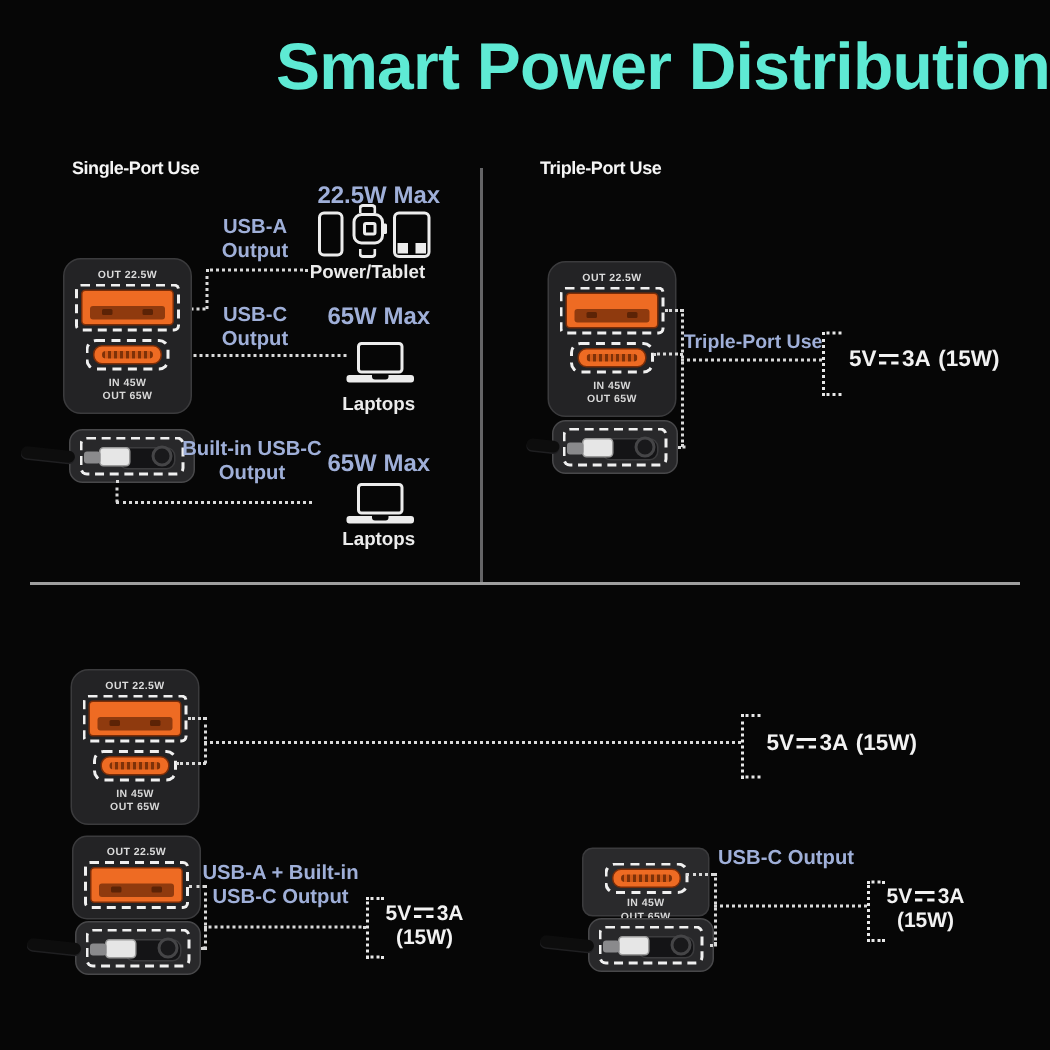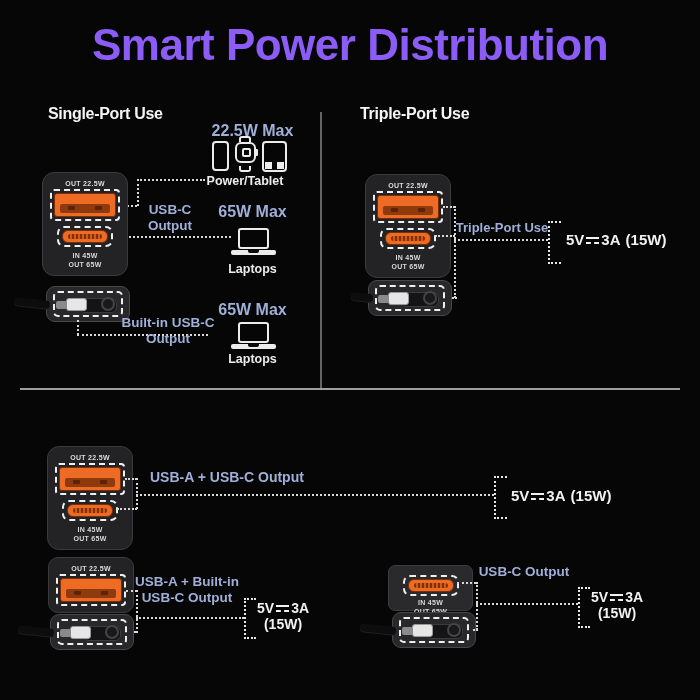--- a/index.html
+++ b/index.html
@@ -1,22 +1,22 @@
 <!DOCTYPE html>
 <html><head>
 <meta charset="utf-8">
 <style>
   html,body{margin:0;padding:0;background:#000;}
   #canvas{position:relative;width:700px;height:700px;background:#060606;overflow:hidden;
           font-family:"Liberation Sans","DejaVu Sans",sans-serif;-webkit-font-smoothing:antialiased;}
   .abs{position:absolute;}
 
   
-  .title{top:20px;left:0;width:700px;text-align:center;color:#8b5cf6;font-size:44px;font-weight:bold;letter-spacing:-0.5px;}
-  .heading{color:#f5f5f5;font-size:16px;font-weight:bold;letter-spacing:-0.3px;}
+  .title{top:20px;left:0;width:700px;text-align:right;color:#5eead4;font-size:44px;font-weight:bold;letter-spacing:-0.5px;}
+  .heading{color:#f5f5f5;font-size:12px;font-weight:bold;letter-spacing:-0.3px;}
   .blue{color:#9fafd8;font-weight:bold;}
   .maxlbl{font-size:16px;text-align:center;}
   .portlbl{font-size:13.5px;line-height:16px;text-align:center;}
   .whitelbl{color:#ececec;font-weight:bold;font-size:12.5px;text-align:center;}
   .rating{color:#f2f2f2;font-weight:bold;font-size:15px;white-space:nowrap;}
   .rating.small{font-size:14px;line-height:16px;}
   .rating .watts{margin-left:5px;}
   .dc-icon{display:inline-block;position:relative;width:13px;height:10px;margin:0 2px;}
   .dc-icon::before{content:"";position:absolute;top:2px;left:0;right:0;border-top:2.5px solid #f2f2f2;}
   .dc-icon::after{content:"";position:absolute;top:7px;left:0;right:0;border-top:2.5px dashed #f2f2f2;}
@@ -90,20 +90,21 @@
   <div class="abs icon-watch" style="left:234px;top:136px;">
     <div class="watch-band-top"></div>
     <div class="watch-body"></div>
     <div class="watch-screen"></div>
     <div class="watch-crown"></div>
     <div class="watch-band-bot"></div>
   </div>
   <div class="abs icon-tablet" style="left:262px;top:141px;"></div>
   <div class="abs whitelbl" style="left:200px;top:174px;width:90px;">Power/Tablet</div>
 
+  <div class="abs blue portlbl" style="left:130px;top:143px;width:80px;">USB-A Output</div>
 
   <div class="abs dh" style="left:137px;top:179px;width:68px;"></div>
   <div class="abs dv" style="left:137px;top:179px;height:27px;"></div>
   <div class="abs dh" style="left:120px;top:205px;width:17px;"></div>
 
   <div class="abs blue portlbl" style="left:130px;top:202px;width:80px;">USB-C Output</div>
   <div class="abs blue maxlbl" style="left:205px;top:203px;width:95px;">65W Max</div>
   <div class="abs dh" style="left:112px;top:236px;width:119px;"></div>
 
   <div class="abs icon-laptop" style="left:231px;top:228px;">
@@ -133,21 +134,21 @@
     <div class="mod-dash">
       <div class="mod-slot"></div>
       <div class="plug-body"></div>
       <div class="plug-tip"></div>
       <div class="mod-btn"></div>
     </div>
   </div>
 
   <div class="abs dv" style="left:77px;top:320px;height:15px;"></div>
   <div class="abs dh" style="left:77px;top:334px;width:131px;"></div>
-  <div class="abs blue portlbl" style="left:118px;top:315px;width:100px;">Built-in USB-C Output</div>
+  <div class="abs blue portlbl" style="left:118px;top:291px;width:100px;">Built-in USB-C Output</div>
   <div class="abs blue maxlbl" style="left:205px;top:301px;width:95px;">65W Max</div>
   <div class="abs icon-laptop" style="left:231px;top:322px;">
     <div class="lap-screen"></div>
     <div class="lap-base"></div>
   </div>
   <div class="abs whitelbl" style="left:205px;top:352px;width:95px;">Laptops</div>
 
   <div class="abs heading" style="left:360px;top:105px;">Triple-Port Use</div>
 
   <div class="abs charger full" style="left:365px;top:174px;">
@@ -199,21 +200,20 @@
     </div>
     <div class="ch-io">
       <div>IN 45W</div>
       <div>OUT 65W</div>
     </div>
   </div>
   <div class="abs dh" style="left:125px;top:478px;width:12px;"></div>
   <div class="abs dh" style="left:117px;top:508px;width:20px;"></div>
   <div class="abs dv" style="left:136px;top:478px;height:31px;"></div>
   <div class="abs dh" style="left:136px;top:494px;width:358px;"></div>
-  <div class="abs blue" style="left:150px;top:469px;font-size:14px;">USB-A + USB-C Output</div>
   <div class="abs bracket" style="left:494px;top:476px;height:39px;"></div>
   <div class="abs rating" style="left:511px;top:487px;">
     <span>5V</span><span class="dc-icon"></span><span>3A</span><span class="watts">(15W)</span>
   </div>
 
   <div class="abs charger tophalf" style="left:48px;top:557px;">
     <div class="ch-top-label">OUT 22.5W</div>
     <div class="porta-dash">
       <div class="porta">
           <div class="porta-inner"></div>

